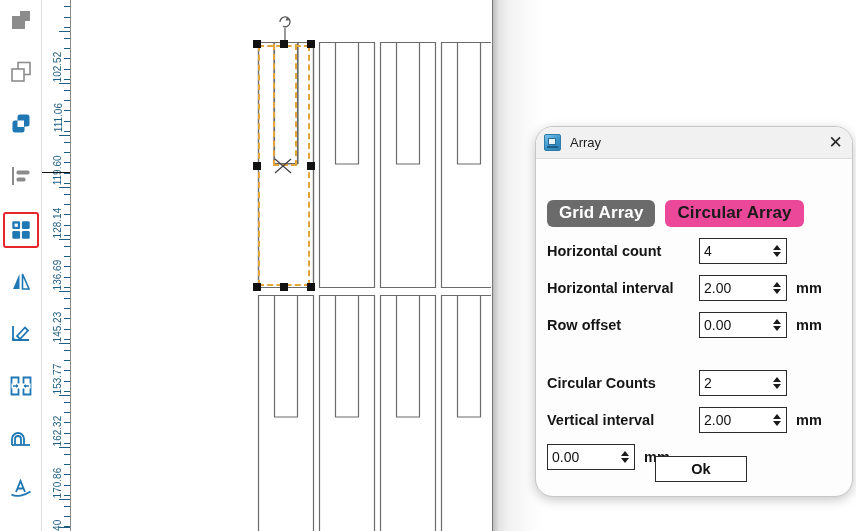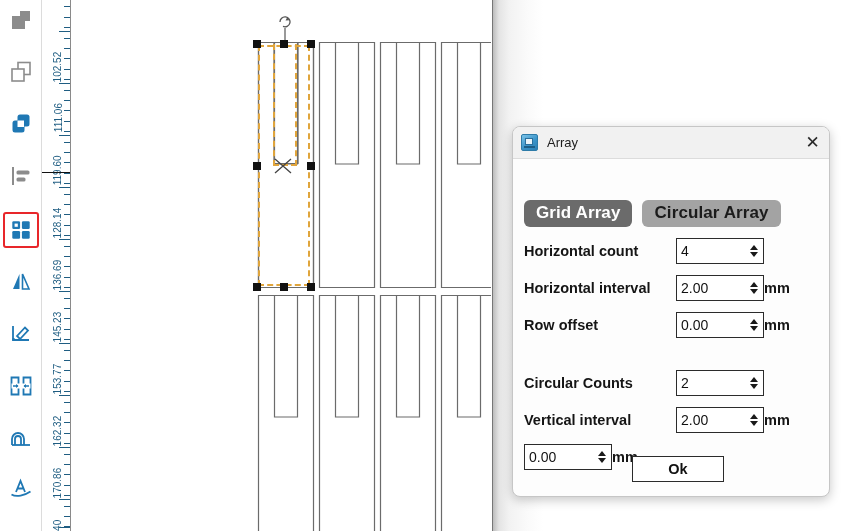--- a/index.html
+++ b/index.html
@@ -124,25 +124,25 @@
   }
   #center-x {
     position: absolute;
     left: 272px; top: 155px;
     width: 22px; height: 22px;
   }
 
   
   #dialog {
     position: absolute;
-    left: 512px; top: 126px;
+    left: 535px; top: 126px;
     width: 318px; height: 371px;
     background: #fdfdfd;
     border: 1px solid #c6c6c6;
-    border-radius: 8px;
+    border-radius: 18px;
     box-shadow: 0 3px 11px rgba(0,0,0,0.22);
     box-sizing: border-box;
     overflow: hidden;
   }
   #dialog-titlebar {
     position: relative;
     height: 31px;
     background: #f1f1f1;
     border-bottom: 1px solid #dcdcdc;
     display: flex;
@@ -208,21 +208,21 @@
     font-weight: bold;
     border-radius: 6px;
     padding: 3px 12px 4px;
     letter-spacing: 0.1px;
   }
   .tab.selected {
     background: #6b6b6b;
     color: #ffffff;
   }
   .tab.unselected {
-    background: #a3a3a3;
+    background: #ec4899;
     color: #1b1b1b;
   }
 
   
   .row {
     position: absolute;
     left: 11px;
     width: 298px;
     height: 26px;
     display: flex;
@@ -269,20 +269,21 @@
     width: 0; height: 0;
     border-left: 4px solid transparent;
     border-right: 4px solid transparent;
   }
   .spin-up { border-bottom: 5px solid #1a1a1a; }
   .spin-down { border-top: 5px solid #1a1a1a; }
   .unit {
     font-size: 14.5px;
     font-weight: bold;
     color: #151515;
+    margin-left: 9px;
   }
 
   #ok-button {
     position: absolute;
     left: 119px; top: 297px;
     width: 92px; height: 26px;
     background: #ffffff;
     border: 1px solid #2b2b2b;
     box-sizing: border-box;
     display: flex;

